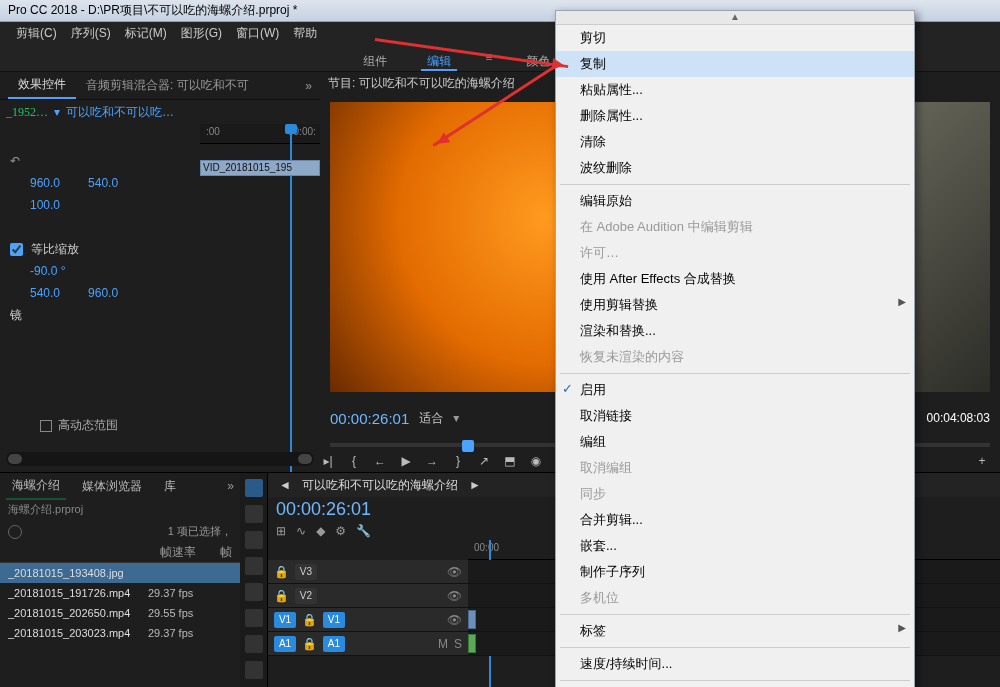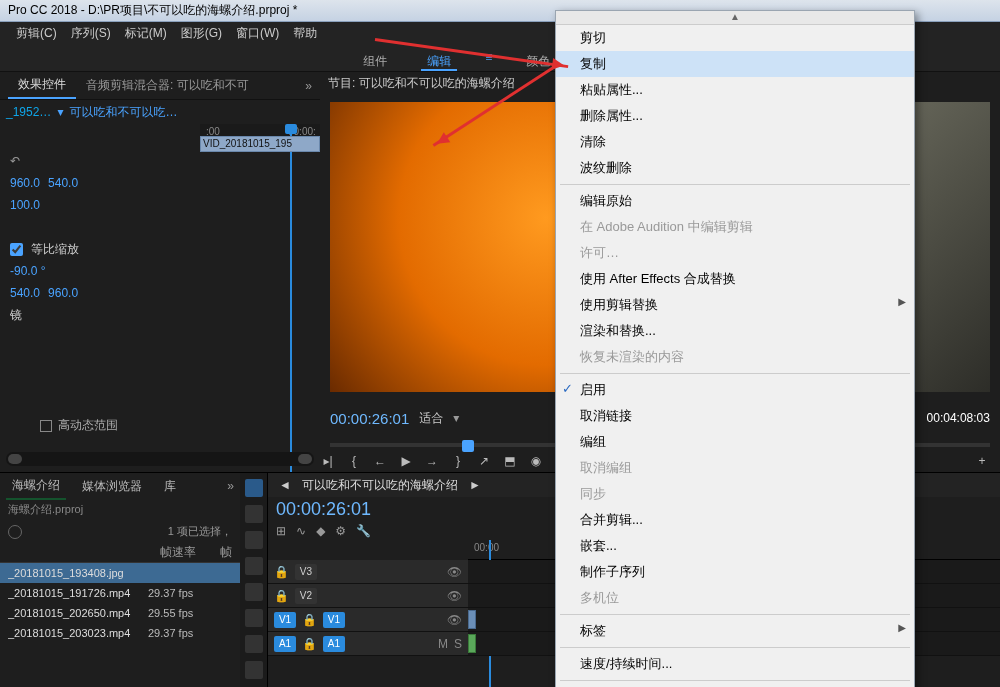--- a/index.html
+++ b/index.html
@@ -16,34 +16,34 @@
 .workspace-tabs .more { color: #ccc; }
 
 .top-panels { height: 400px; display: flex; }
 .left-panel { width: 320px; background: #1e1e1e; display: flex; flex-direction: column; position: relative; }
 .panel-tabs { height: 28px; display: flex; gap: 0; border-bottom: 1px solid #111; padding: 0 8px; align-items: center; }
 .panel-tabs .ptab { padding: 4px 10px; color: #999; }
 .panel-tabs .ptab.active { border-bottom: 2px solid #4aa3ff; color: #ddd; }
 .panel-tabs .chev { margin-left: auto; color: #999; }
 
 .clip-nav { height: 24px; display: flex; align-items: center; gap: 6px; padding: 0 6px; background: #1e1e1e; }
-.clip-nav .lab { color: #0ea5e9; }
+.clip-nav .lab { color: #22c55e; font-family: Liberation Serif, serif; }
 .clip-nav .name { color: #4aa3ff; }
 
 .ec-body { flex: 1; position: relative; padding: 0; overflow: hidden; }
 .ec-ruler { height: 20px; background: #1a1a1a; border-bottom: 1px solid #000; position: relative; margin-left: 200px; }
 .ec-ruler .tick { position: absolute; color: #888; font-size: 10px; top: 2px; }
 .ec-ruler .playhead { position: absolute; top: 0; width: 2px; height: 400px; background: #2a8bde; }
 .ec-ruler .playhead::before { content:''; position:absolute; top:0; left:-5px; width:12px; height:10px; background:#2a8bde; border-radius:2px; }
-.clipbar { position: absolute; left: 200px; top: 12px; height: 16px; background: #8ea8c8; border: 1px solid #6a88ac; font-size: 10px; color: #111; padding: 1px 2px; overflow: hidden; }
+.clipbar { position: absolute; left: 200px; top: 36px; height: 16px; background: #8ea8c8; border: 1px solid #6a88ac; font-size: 10px; color: #111; padding: 1px 2px; overflow: hidden; }
 
 .ec-props { position: absolute; left: 0; top: 20px; width: 200px; padding: 6px 10px; }
 .prop-row { display: flex; align-items: center; gap: 8px; height: 22px; }
 .prop-row .undo { color: #999; }
-.prop-row .v { color: #4aa3ff; }
+.prop-row .v { color: #4aa3ff; margin-left: 20px; }
 .prop-row input[type=checkbox]{ accent-color:#4aa3ff; }
 .bottom-note { position: absolute; bottom: 38px; left: 40px; display: flex; align-items: center; gap: 6px; color: #aaa; }
 .bottom-note .box { width: 12px; height: 12px; border: 1px solid #888; }
 .ec-scroll { position: absolute; bottom: 6px; left: 6px; right: 6px; height: 14px; background: #151515; border-radius: 7px; }
 .ec-scroll .thumb { position: absolute; top: 2px; height: 10px; width: 14px; background: #444; border-radius: 5px; }
 .ec-scroll .thumb.r { right: 2px; }
 .ec-scroll .thumb.l { left: 2px; }
 
 .right-panel { flex: 1; background: #1e1e1e; position: relative; }
 .monitor-tab { height: 22px; padding: 3px 8px; color: #ccc; font-size: 12px; }

